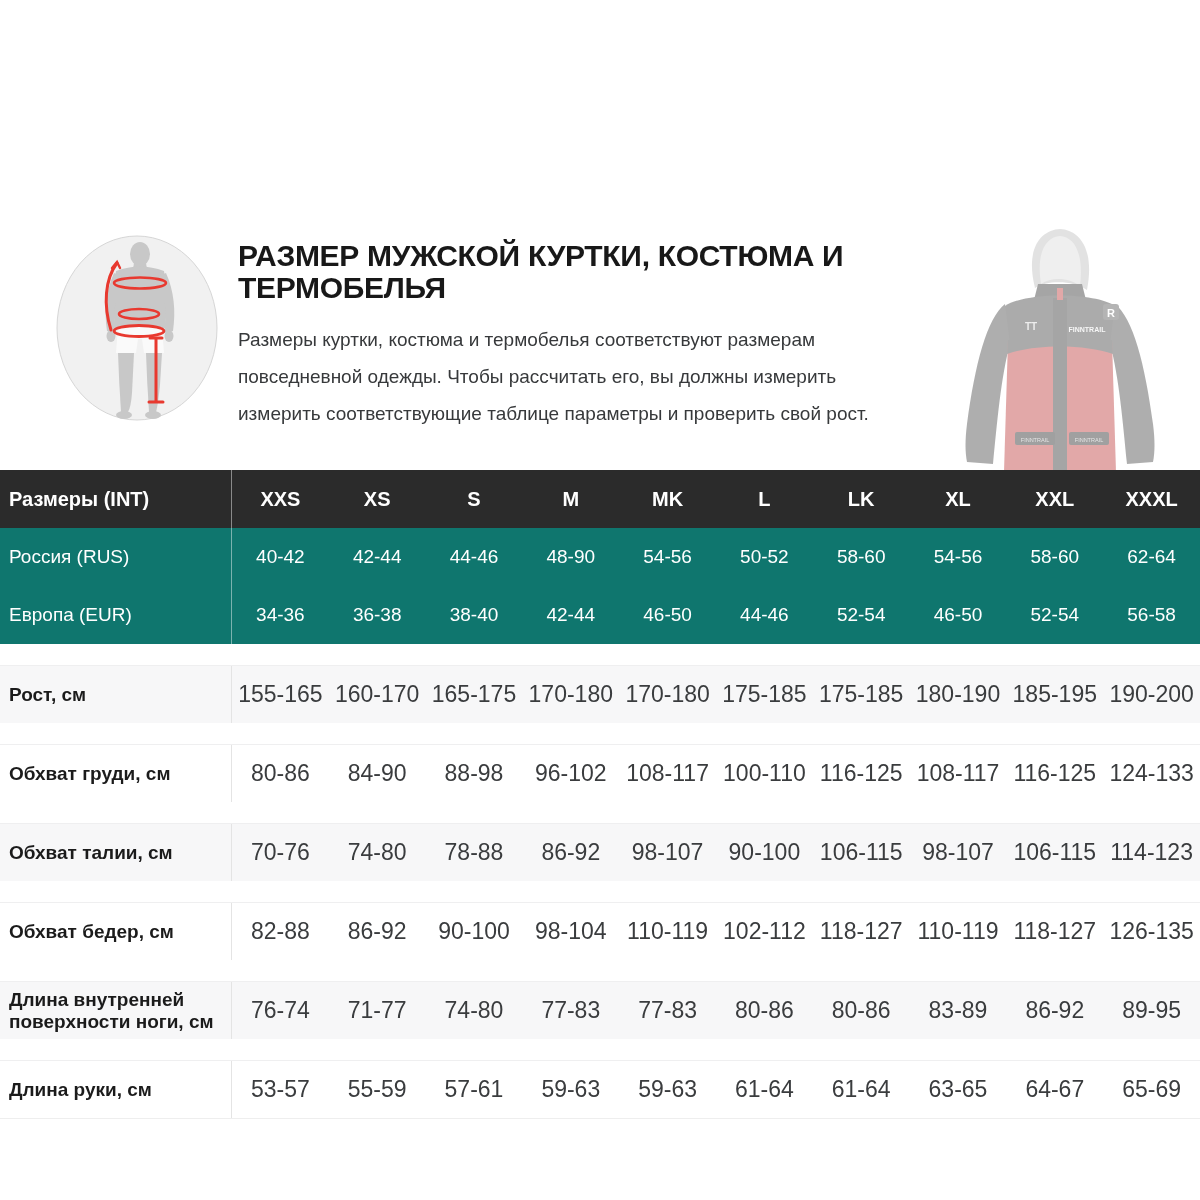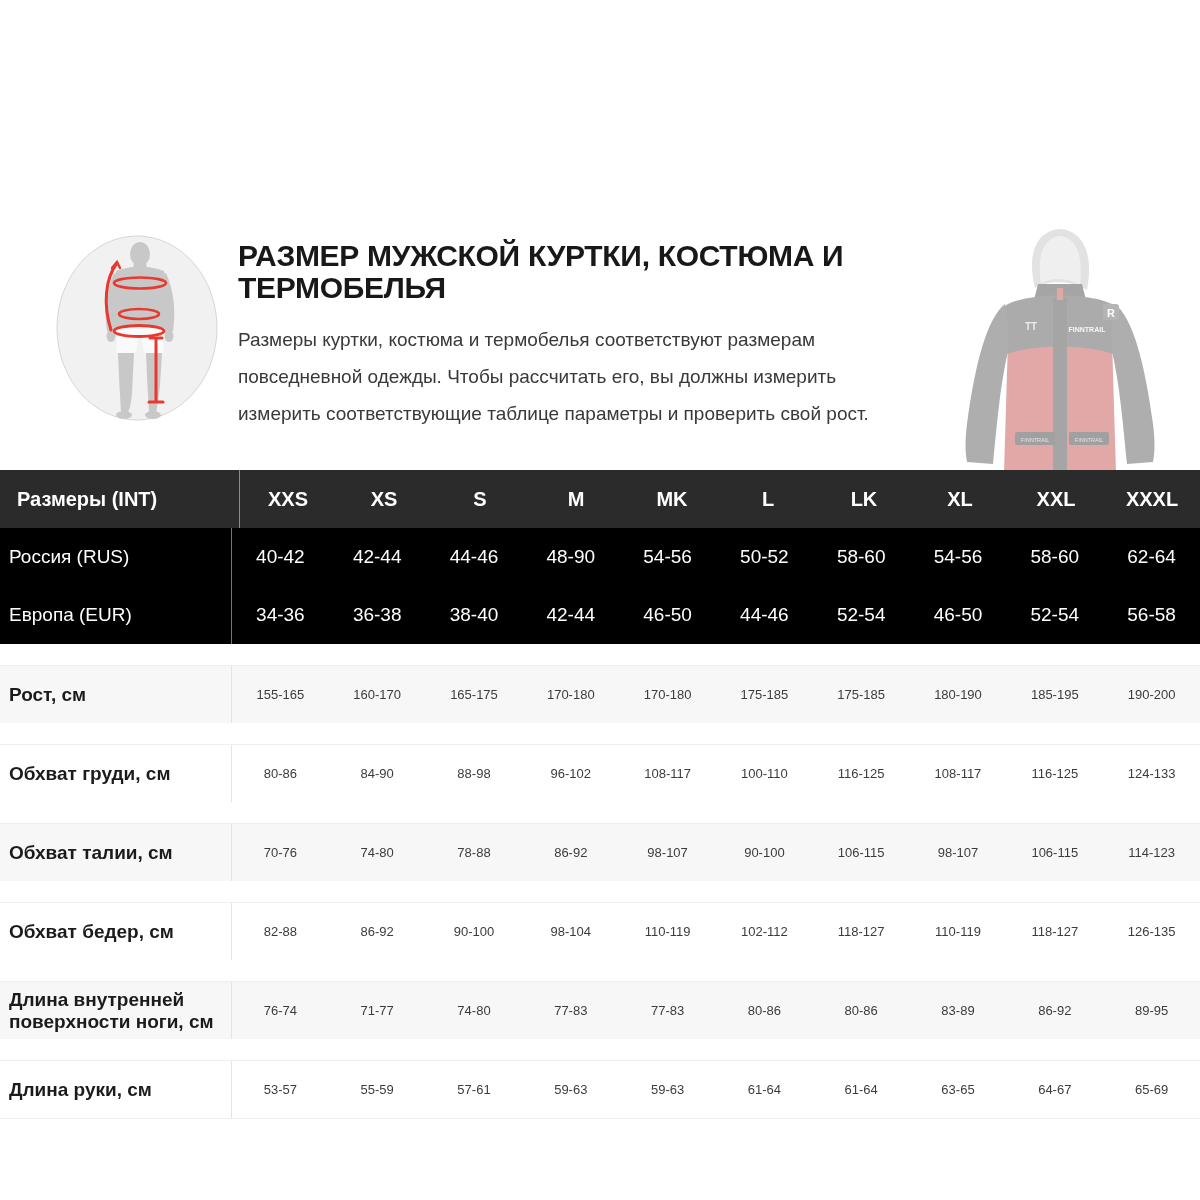--- a/index.html
+++ b/index.html
@@ -14,34 +14,34 @@
     color:#181818; text-transform:uppercase; }
   .page-desc { position:absolute; left:238px; top:321px; width:650px;
     font-size:19px; line-height:37px; color:#37393b; }
 
   .size-table { position:absolute; left:0; top:470px; width:1200px; }
   .trow { display:grid; grid-template-columns:232px repeat(10, 1fr); min-height:58px; }
   .cell { display:flex; align-items:center; height:auto; }
   .lbl  { padding-left:9px; padding-right:6px; }
   .val  { justify-content:center; text-align:center; }
 
-  .trow.header { background:#2b2b2b;padding-left:8px; }
+  .trow.header { background:#2b2b2b; }
   .trow.header .cell { color:#ffffff; font-weight:bold; font-size:20px; }
   .trow.header .lbl { border-right:1px solid rgba(255,255,255,0.45); }
 
-  .trow.gray { background:#000000; }
+  .trow.gray { background:#0f766e; }
   .trow.gray .cell { color:#ffffff; font-size:19px; }
   .trow.gray .lbl { border-right:1px solid rgba(255,255,255,0.45); }
 
   .trow.shaded { background:#f7f7f8; }
   .trow.white  { background:#ffffff; }
   .trow.shaded, .trow.white { border-top:1px solid #efeff0;margin-top:21px; }
   .trow.shaded .lbl, .trow.white .lbl { font-weight:bold; font-size:19px; color:#1b1b1b;
     border-right:1px solid #e4e4e4; padding-top:6px; padding-bottom:6px; }
-  .trow.shaded .val, .trow.white .val { font-size:13px; color:#3a3c3e; }
+  .trow.shaded .val, .trow.white .val { font-size:23px; color:#3a3c3e; }
   .size-table { border-bottom:1px solid #eeeeee; }
 </style>
 </head>
 <body>
 
 <div class="diagram">
   <svg width="162" height="188" viewBox="0 0 162 188">
     <ellipse cx="81" cy="93" rx="80" ry="92" fill="#f1f1f1" stroke="#d6d6d6" stroke-width="1"></ellipse>
     <g fill="#c8c8c8">
       <ellipse cx="84" cy="19" rx="10" ry="12"></ellipse>

